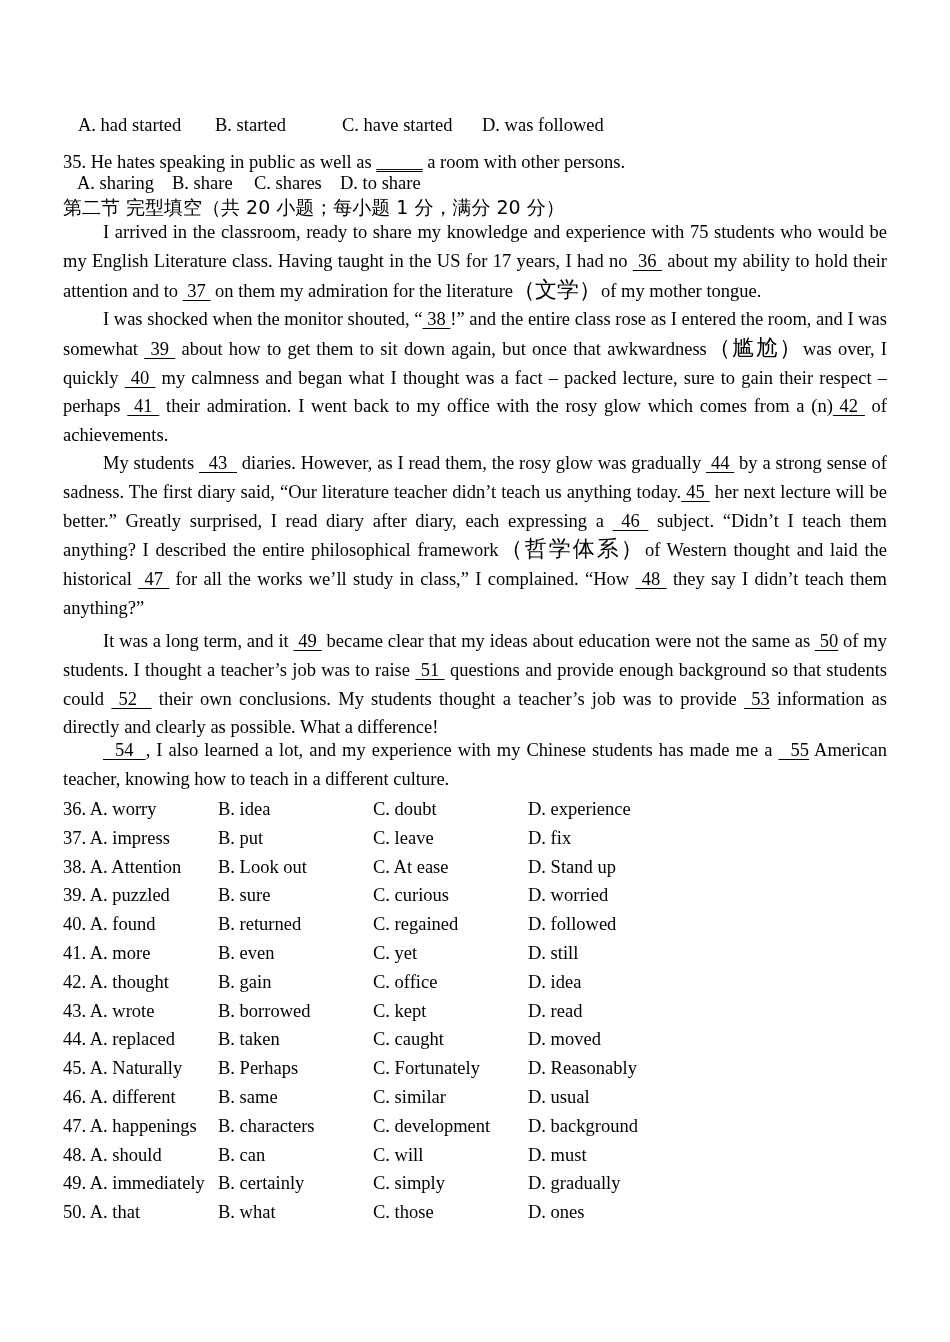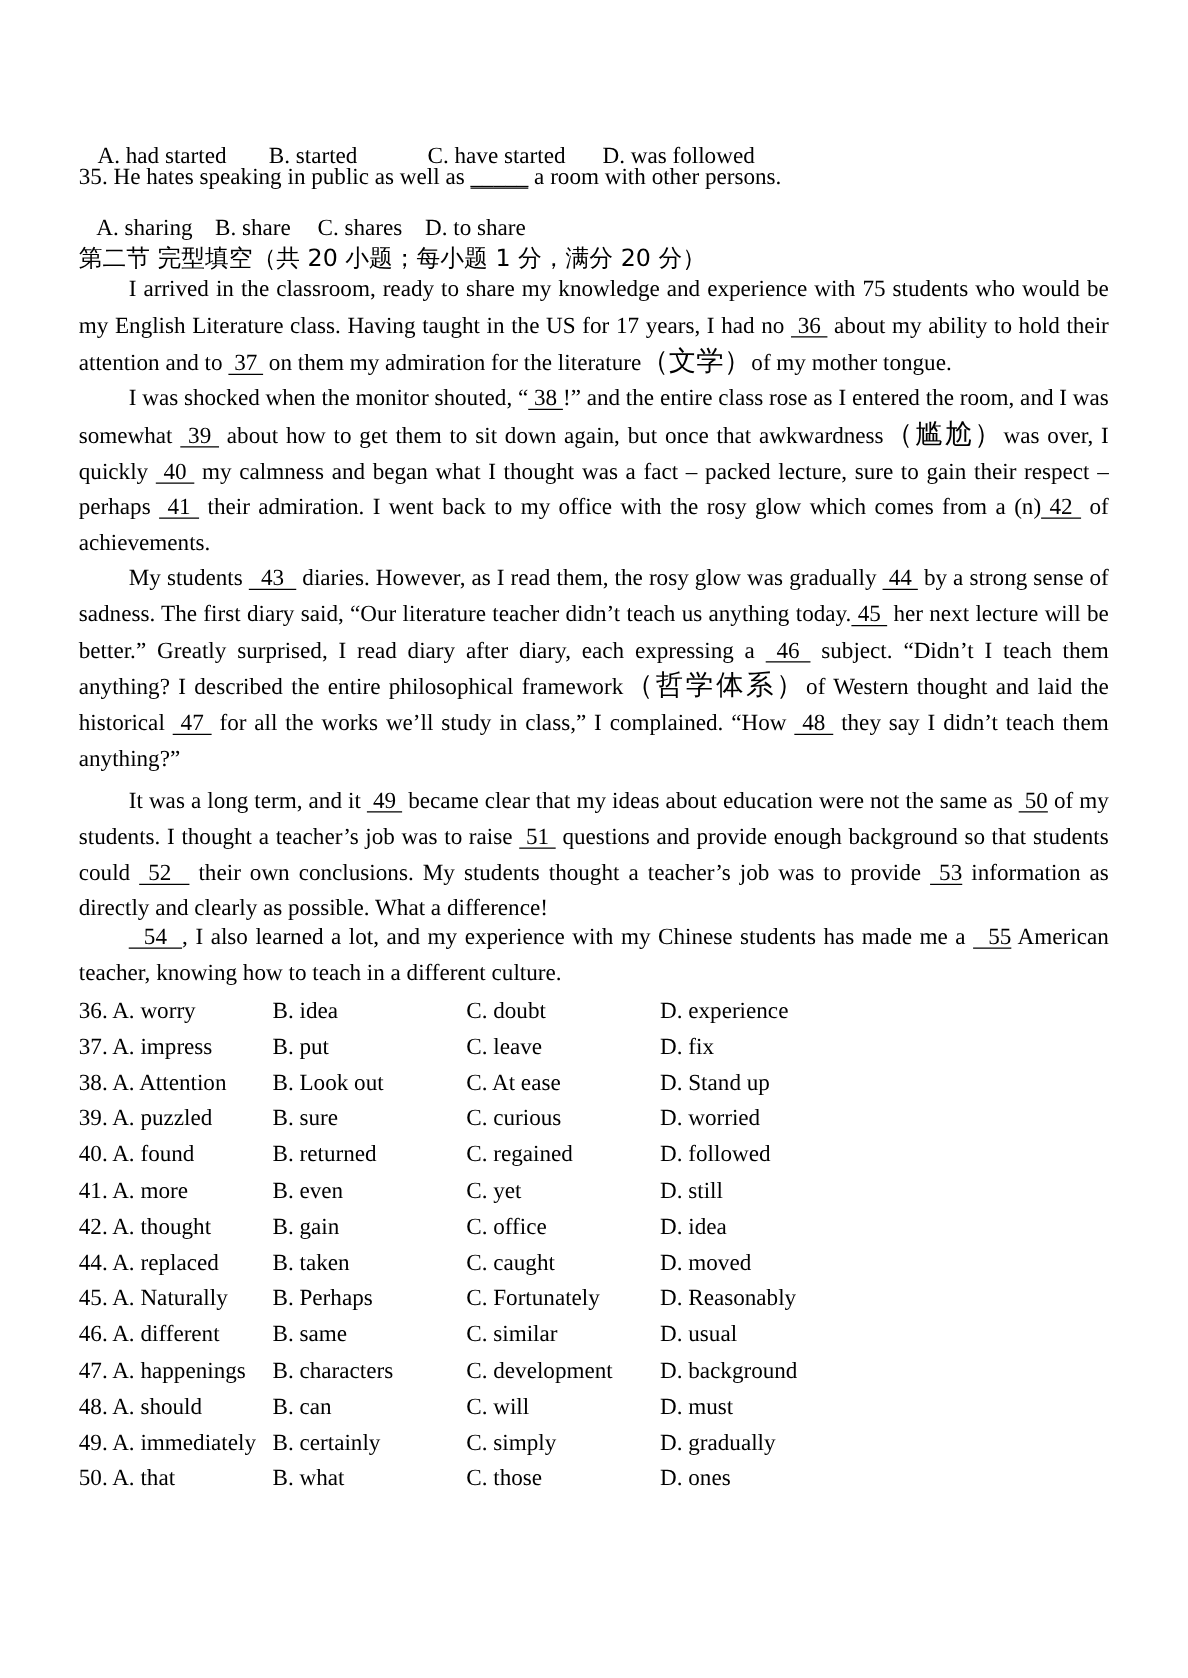--- a/index.html
+++ b/index.html
@@ -18,21 +18,21 @@
   .options-table td.c2 { width: 155px; }
   .options-table td.c3 { width: 200px; }
 </style>
 </head>
 <body>
 
 <div class="line" style="top:114px; left:78px;">
   <span class="opt" style="width:137px">A. had started</span><span class="opt" style="width:127px">B. started</span><span class="opt" style="width:140px">C. have started</span><span class="opt">D. was followed</span>
 </div>
 
-<div class="line" style="top:131px;text-align:center;">
+<div class="line" style="top:151px;text-align:center;">
   <span>35. He hates speaking in public as well as </span><span class="blank">_____</span><span> a room with other persons.</span>
 </div>
 <div class="line" style="top:172px; left:77px;">
   <span class="opt" style="width:95px">A. sharing</span><span class="opt" style="width:82px">B. share</span><span class="opt" style="width:86px">C. shares</span><span class="opt">D. to share</span>
 </div>
 
 <div class="line cn" style="top:196px; font-size:19px;">第二节 完型填空（共 20 小题；每小题 1 分，满分 20 分）</div>
 
 <div class="para" style="top:218px;">
   <span class="ind"></span><span>I arrived in the classroom, ready to share my knowledge and experience with 75 students who would be my English Literature class. Having taught in the US for 17 years, I had no </span><span class="blank"> 36 </span><span> about my ability to hold their attention and to </span><span class="blank"> 37 </span><span> on them my admiration for the literature</span><span class="cn">（文学）</span><span>of my mother tongue.</span>
@@ -92,20 +92,26 @@
         <td class="c2">C. yet</td>
         <td class="c3">D. still</td>
       </tr>
       <tr>
         <td class="c0">42. A. thought</td>
         <td class="c1">B. gain</td>
         <td class="c2">C. office</td>
         <td class="c3">D. idea</td>
       </tr>
       <tr>
+        <td class="c0">43. A. wrote</td>
+        <td class="c1">B. borrowed</td>
+        <td class="c2">C. kept</td>
+        <td class="c3">D. read</td>
+      </tr>
+      <tr>
         <td class="c0">44. A. replaced</td>
         <td class="c1">B. taken</td>
         <td class="c2">C. caught</td>
         <td class="c3">D. moved</td>
       </tr>
       <tr>
         <td class="c0">45. A. Naturally</td>
         <td class="c1">B. Perhaps</td>
         <td class="c2">C. Fortunately</td>
         <td class="c3">D. Reasonably</td>

